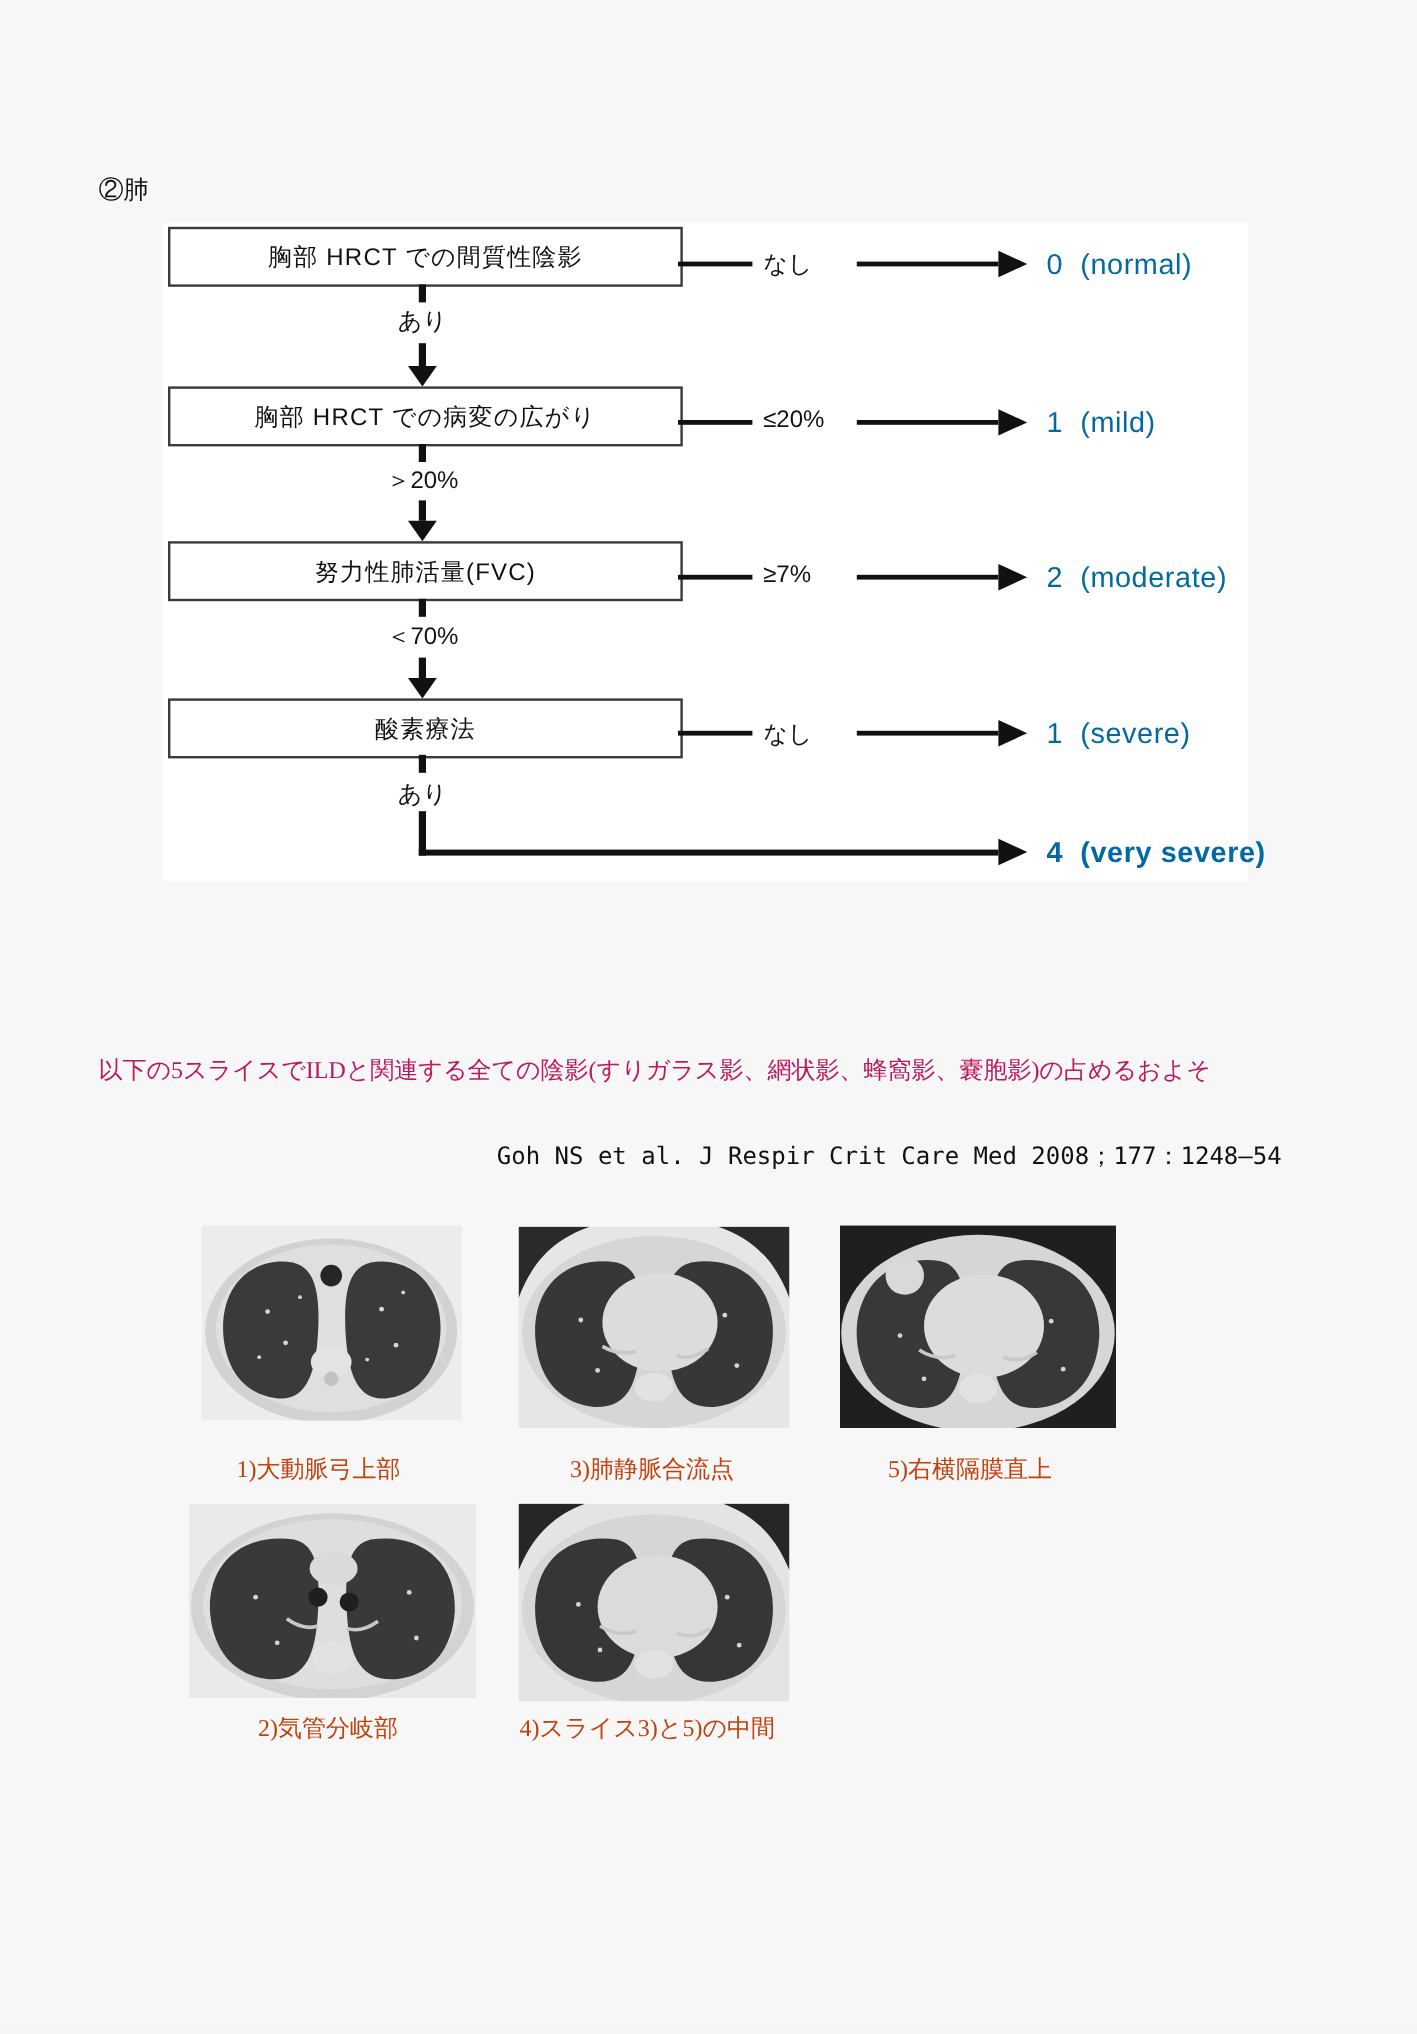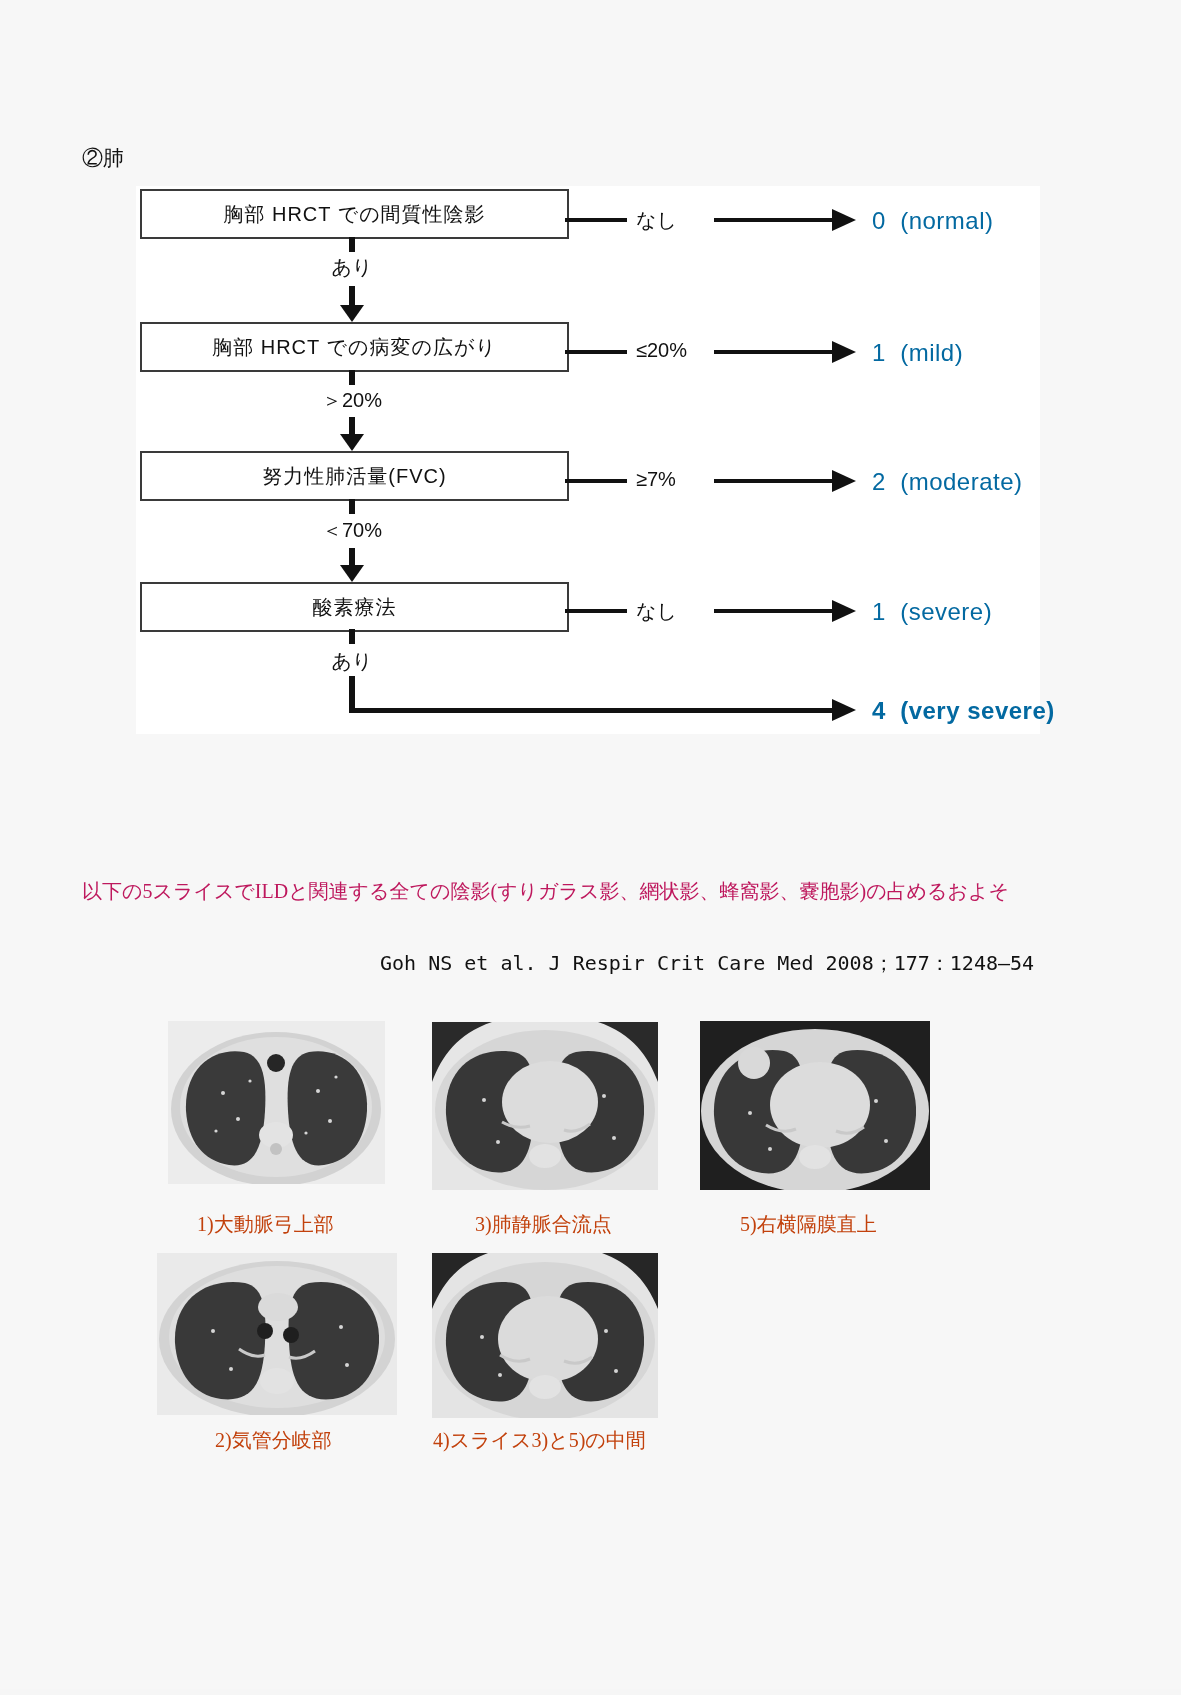--- a/index.html
+++ b/index.html
@@ -17,21 +17,21 @@
   .arr-r{position:absolute;width:0;height:0;border-top:11px solid transparent;border-bottom:11px solid transparent;border-left:24px solid #111;}
   .arr-d{position:absolute;width:0;height:0;border-left:12px solid transparent;border-right:12px solid transparent;border-top:17px solid #111;}
   .fc-label{position:absolute;font-size:20px;color:#111;font-family:"Liberation Sans",sans-serif;}
   .fc-mid{position:absolute;left:312px;width:80px;text-align:center;font-size:20px;color:#111;}
   .fc-result{position:absolute;left:872px;font-size:24px;color:#0369a1;white-space:pre;letter-spacing:0.5px;}
 
   
   .section-label{position:absolute;left:82px;top:144px;font-size:21px;color:#111;font-family:"Liberation Serif",serif;}
   .method-heading{position:absolute;left:82px;top:808px;font-size:20px;color:#111;font-family:"Liberation Serif",serif;}
   .para-line{position:absolute;left:82px;font-size:20px;color:#be185d;font-family:"Liberation Serif",serif;white-space:nowrap;}
-  .citation{position:absolute;left:380px;top:950px;width:722px;text-align:left;font-size:20px;color:#111;
+  .citation{position:absolute;left:380px;top:950px;width:722px;text-align:center;font-size:20px;color:#111;
             font-family:"DejaVu Sans Mono",monospace;white-space:nowrap;}
 
   
   .ct{position:absolute;overflow:hidden;}
   .ct svg{display:block;width:100%;height:100%;}
   .ct-label{position:absolute;font-size:20px;color:#c2410c;font-family:"Liberation Serif",serif;white-space:nowrap;}
 </style>
 </head>
 <body>
 

